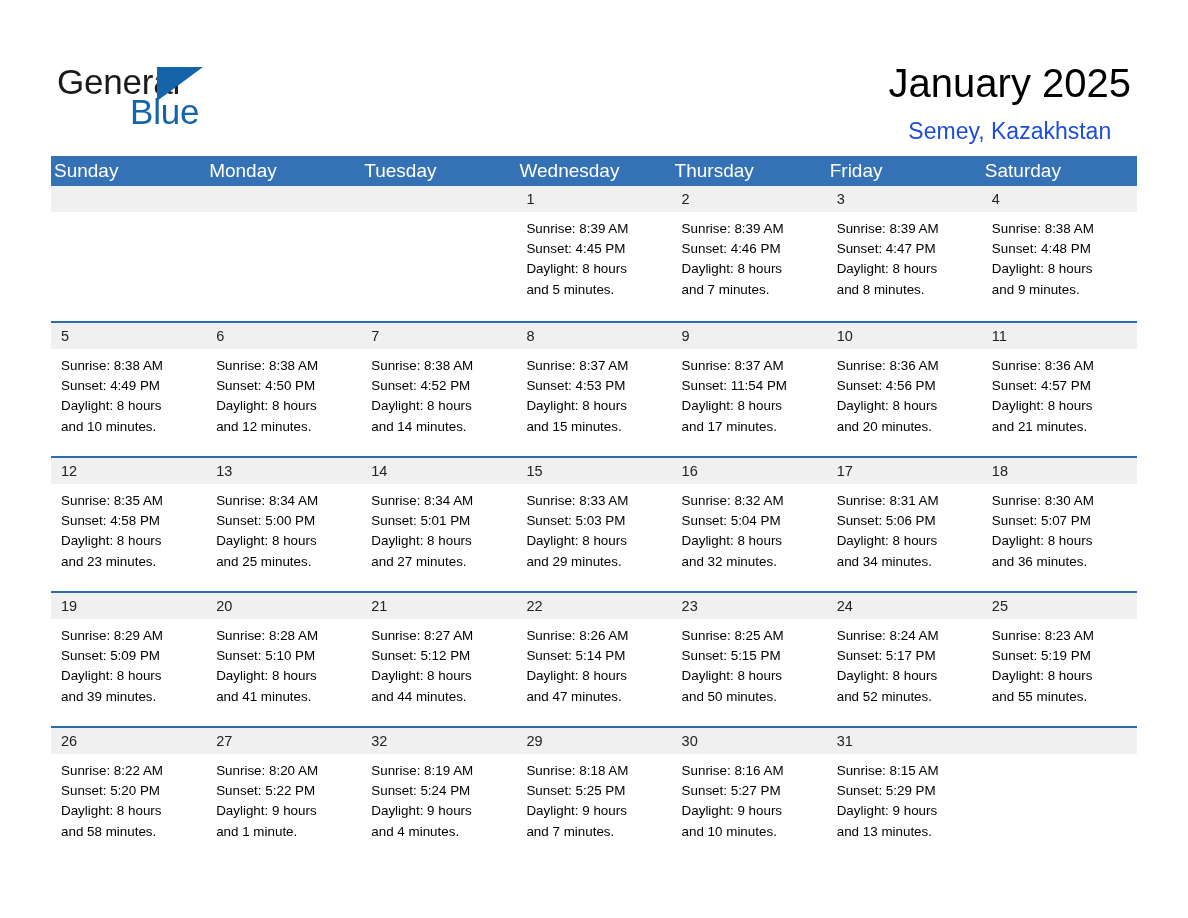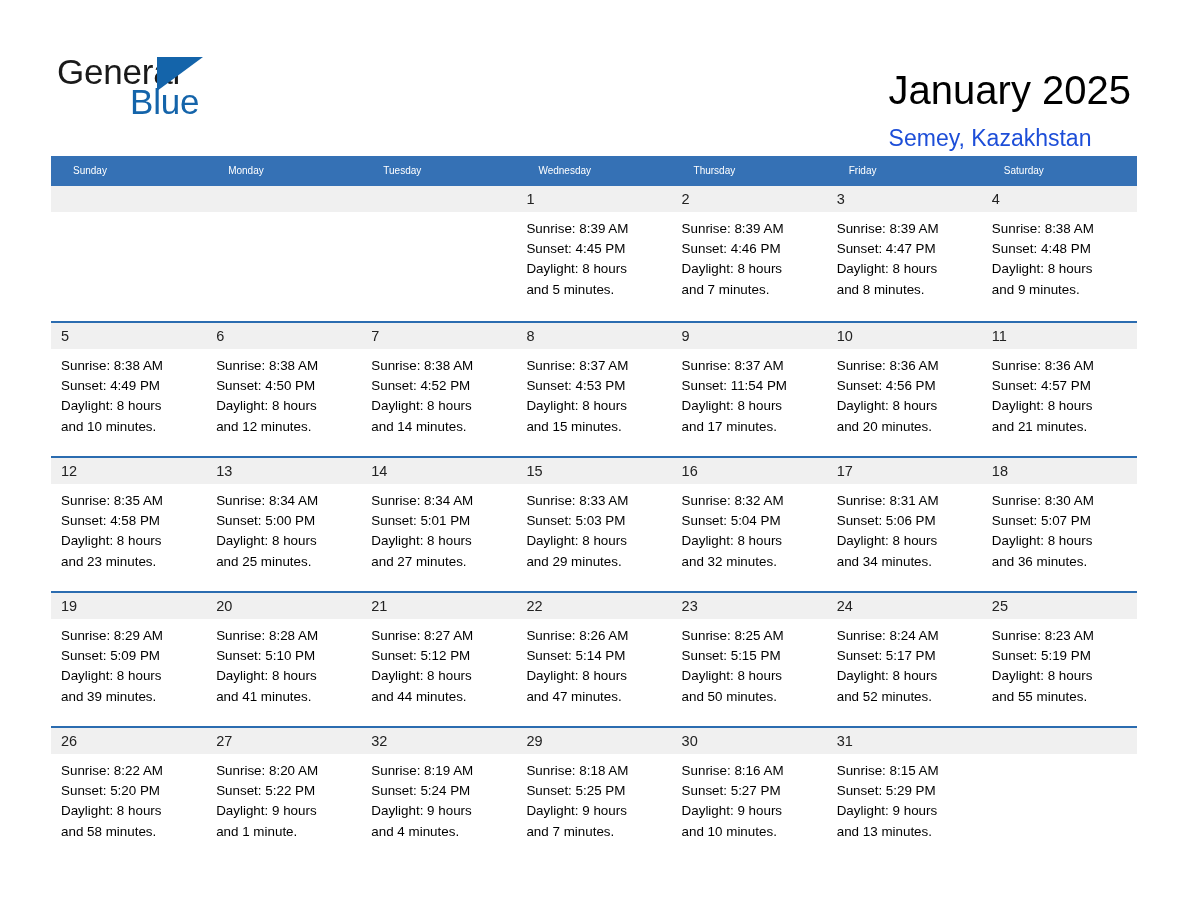--- a/index.html
+++ b/index.html
@@ -18,21 +18,21 @@
     position: relative;
     width: 1188px;
     height: 918px;
     box-sizing: border-box;
   }
 
   
   .header {
     position: absolute;
     left: 0;
-    top: 0;
+    top: 10px;
     width: 1188px;
     height: 204px;
   }
   .logo {
     position: absolute;
     left: 57px;
     top: 52px;
     width: 220px;
     height: 76px;
   }
@@ -63,22 +63,21 @@
     width: 0;
     height: 0;
     border-left: 46px solid #1464aa;
     border-bottom: 34px solid transparent;
   }
 
   .title-block {
     position: absolute;
     right: 57px;
     top: 48px;
-    text-align: left;
-    margin-top: 17px;
+    text-align: center;
   }
   .cal-title {
     font-size: 40px;
     line-height: 50px;
     font-weight: 400;
     color: #000000;
     white-space: nowrap;
   }
   .cal-subtitle {
     font-size: 23px;
@@ -97,23 +96,23 @@
     width: 1086px;
   }
   .weekday-row {
     display: flex;
     background: #3571b5;
     height: 30px;
   }
   .weekday {
     flex: 1 1 0;
     color: #ffffff;
-    font-size: 10px;
+    font-size: 19px;
     line-height: 30px;
-    padding-left: 22px;
+    padding-left: 3px;
     box-sizing: border-box;
     white-space: nowrap;
   }
 
   .week-row {
     display: flex;
     border-top: 2px solid #2b6cb0;
     height: 135px;
     box-sizing: border-box;
   }

